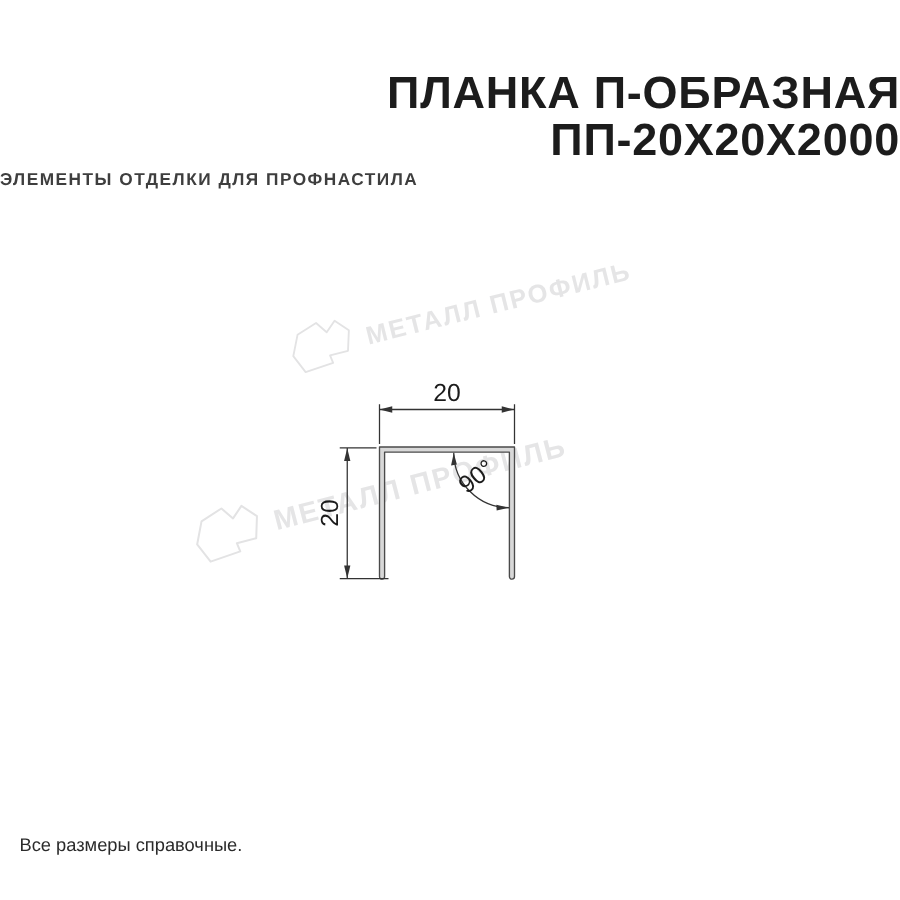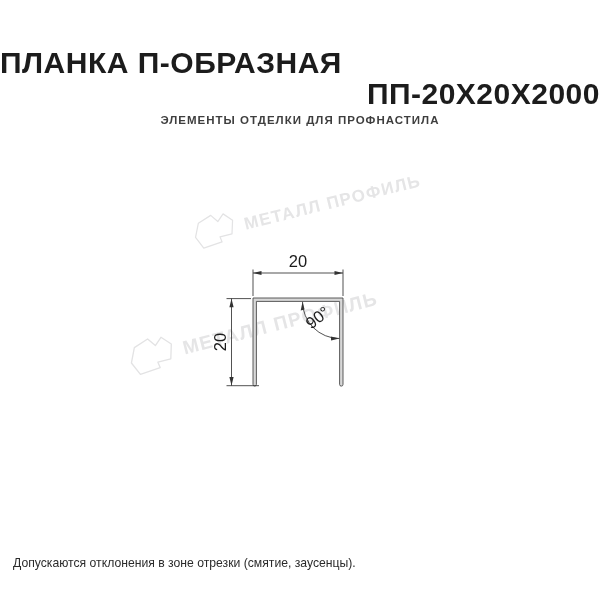--- a/index.html
+++ b/index.html
@@ -3,29 +3,29 @@
 <meta charset="utf-8">
 <style>
   html,body{margin:0;padding:0;}
   body{
     width:600px;height:600px;position:relative;overflow:hidden;
     background:#ffffff;
     font-family:"Liberation Sans", sans-serif;
   }
   
   .title-line1{
-    position:absolute;top:48px;left:0;width:600px;text-align:left;
+    position:absolute;top:48px;left:0;width:600px;text-align:right;
     font-size:30px;font-weight:800;letter-spacing:.5px;color:#1c1c1c;line-height:30px;
   }
   .title-line2{
     position:absolute;top:79px;left:0;width:600px;text-align:right;
     font-size:30px;font-weight:800;letter-spacing:.5px;color:#1c1c1c;line-height:30px;
   }
   .subtitle{
-    position:absolute;top:114px;left:0;width:600px;text-align:center;
+    position:absolute;top:114px;left:0;width:600px;text-align:left;
     font-size:11.5px;font-weight:700;letter-spacing:1px;color:#3e3e3e;
   }
   
   .wm{
     position:absolute;display:flex;align-items:center;gap:7px;
     transform-origin:0 50%;pointer-events:none;z-index:1;white-space:nowrap;
   }
   .wm-1{left:192px;top:219px;transform:rotate(-14deg);}
   .wm-2{left:128px;top:343px;transform:rotate(-14.5deg);}
   .wm-text{
@@ -92,14 +92,14 @@
   <polygon fill="#333333" points="231.5,385.5 229.4,377 233.6,377"></polygon>
   <text class="dim-text" transform="translate(225.5,342) rotate(-90)" text-anchor="middle">20</text>
 
   <path d="M 302.5,301.8 A 37,37 0 0 0 339.3,338.5" fill="none" stroke="#333333" stroke-width="0.85"></path>
   <polygon fill="#333333" points="302.5,302 300.7,310.4 304.6,309.6"></polygon>
   <polygon fill="#333333" points="339.3,338.5 330.9,336.5 331.1,340.4"></polygon>
   <text class="dim-text" transform="translate(321,322) rotate(-38)" text-anchor="middle">90°</text>
 </svg>
 
 <div class="footer">
-  <div>Допускаются отклонения в зоне отрезки (смятие, заусенцы).</div>
+  <div>Все размеры справочные.</div>
 </div>
 
 </body></html>

